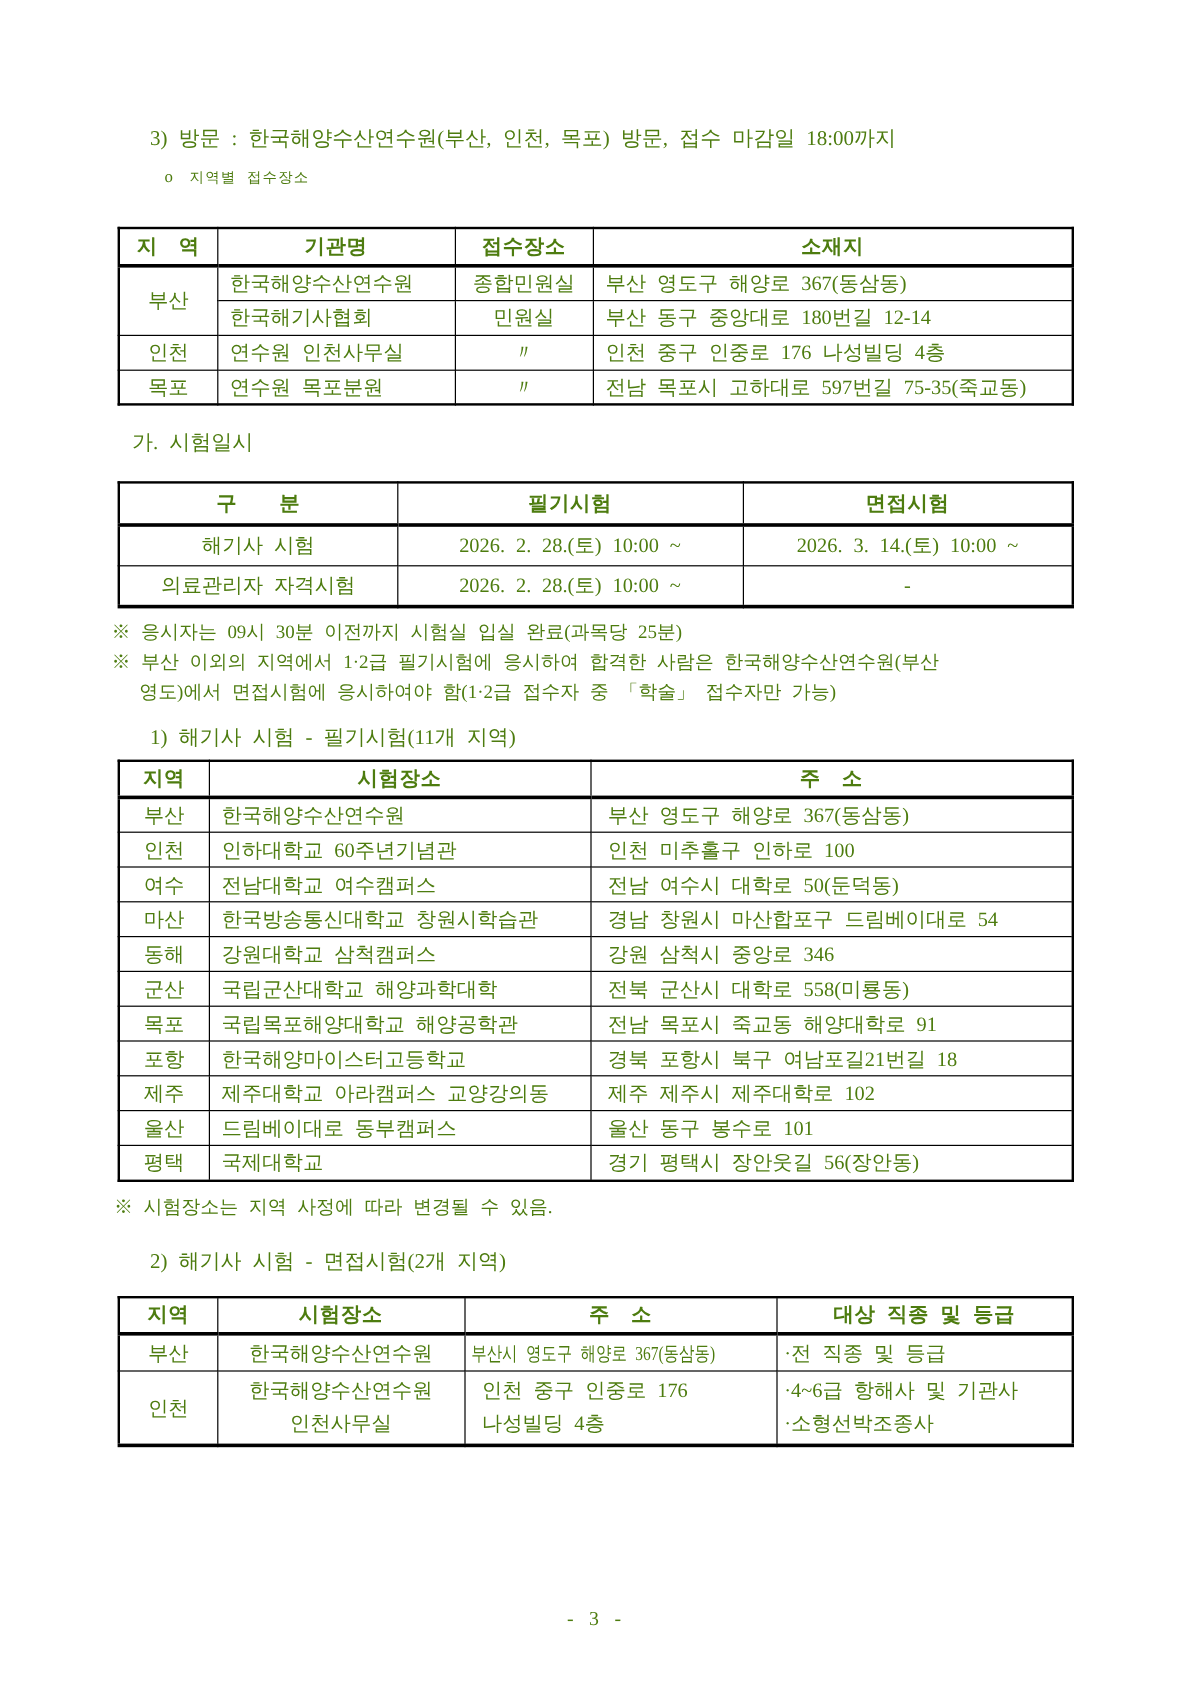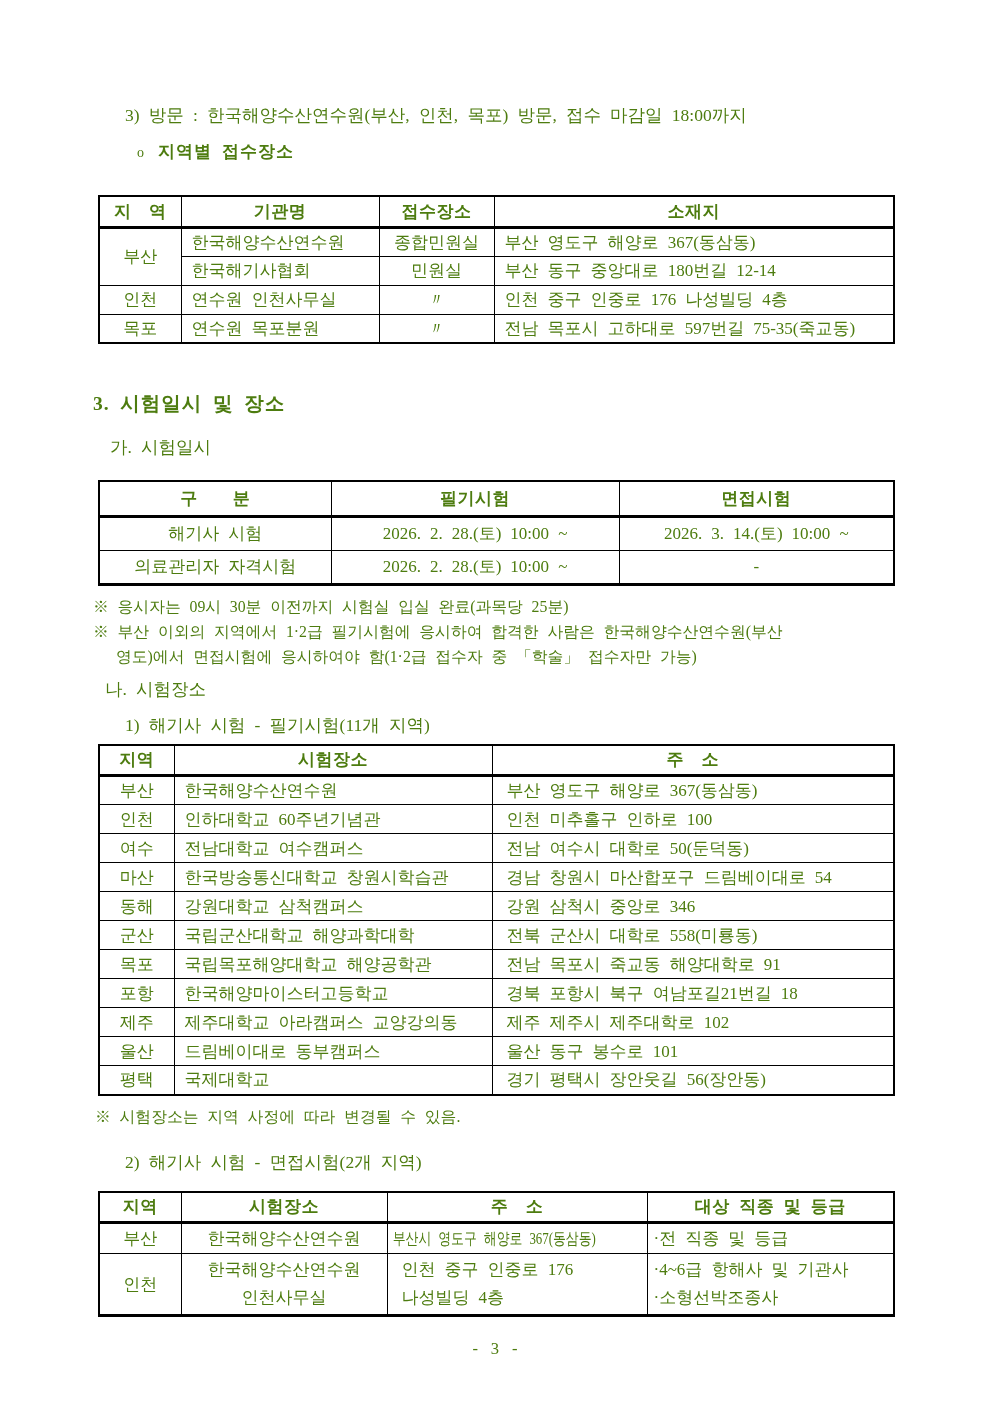--- a/index.html
+++ b/index.html
@@ -5,21 +5,21 @@
   html,body { margin:0; padding:0; background:#ffffff; }
   .doc {
     position:relative; width:992px; height:1403px; background:#ffffff;
     font-family:"Liberation Serif","DejaVu Serif",serif; color:#4d7c0f;
     word-spacing:0.30em; overflow:hidden; box-sizing:border-box;
   }
   .line { white-space:nowrap; }
   .visit-line { margin:103px 0 0 125px; font-size:17.5px; }
   .bullet-line { margin:13px 0 0 137px; font-size:17.5px; display:flex; align-items:baseline; }
   .bullet-line .marker { font-size:14px; margin-right:14px; }
-  .bullet-line .btitle { font-weight:bold; font-size:17px; letter-spacing:1px; }
+  .bullet-line .btitle { font-weight:normal; font-size:12px; letter-spacing:1px; }
 
   table.t { border-collapse:collapse; table-layout:fixed; margin-left:98px;
             border:2px solid #000; }
   table.t td, table.t th { border:1.5px solid #000; font-size:17px; overflow:hidden;
             white-space:nowrap; padding:0; }
   table.t th { border-bottom:3px solid #000; font-weight:bold; letter-spacing:0.5px; }
   table.t.thick-bottom { border-bottom:3.5px solid #000; }
   .c { text-align:center;margin-top:39px; }
   .l { text-align:left; padding-left:10px !important; }
   .l2 { text-align:left; padding-left:14px !important; }
@@ -104,21 +104,20 @@
     </tr>
     <tr>
       <td class="c">목포</td>
       <td class="l">연수원 목포분원</td>
       <td class="c">〃</td>
       <td class="l">전남 목포시 고하대로 597번길 75-35(죽교동)</td>
     </tr>
   </tbody>
     </table>
 
-  <div class="sec-title">3. 시험일시 및 장소</div>
   <div class="sub-item">가. 시험일시</div>
 
   <table class="t thick-bottom schedule-table">
     <colgroup>
         <col style="width:232px">
         <col style="width:288px">
         <col style="width:275px">
       </colgroup>
     <tbody>
         <tr class="hdr">
@@ -138,21 +137,20 @@
     </tr>
   </tbody>
     </table>
 
   <div class="notes">
     <div class="line">※ 응시자는 09시 30분 이전까지 시험실 입실 완료(과목당 25분)</div>
     <div class="line">※ 부산 이외의 지역에서 1·2급 필기시험에 응시하여 합격한 사람은 한국해양수산연수원(부산</div>
     <div class="line cont">영도)에서 면접시험에 응시하여야 함(1·2급 접수자 중 「학술」 접수자만 가능)</div>
   </div>
 
-  <div class="sub-item-b">나. 시험장소</div>
   <div class="num-heading">1) 해기사 시험 - 필기시험(11개 지역)</div>
 
   <table class="t written-table">
     <colgroup>
         <col style="width:75px">
         <col style="width:318px">
         <col style="width:402px">
       </colgroup>
     <tbody>
         <tr class="hdr">

